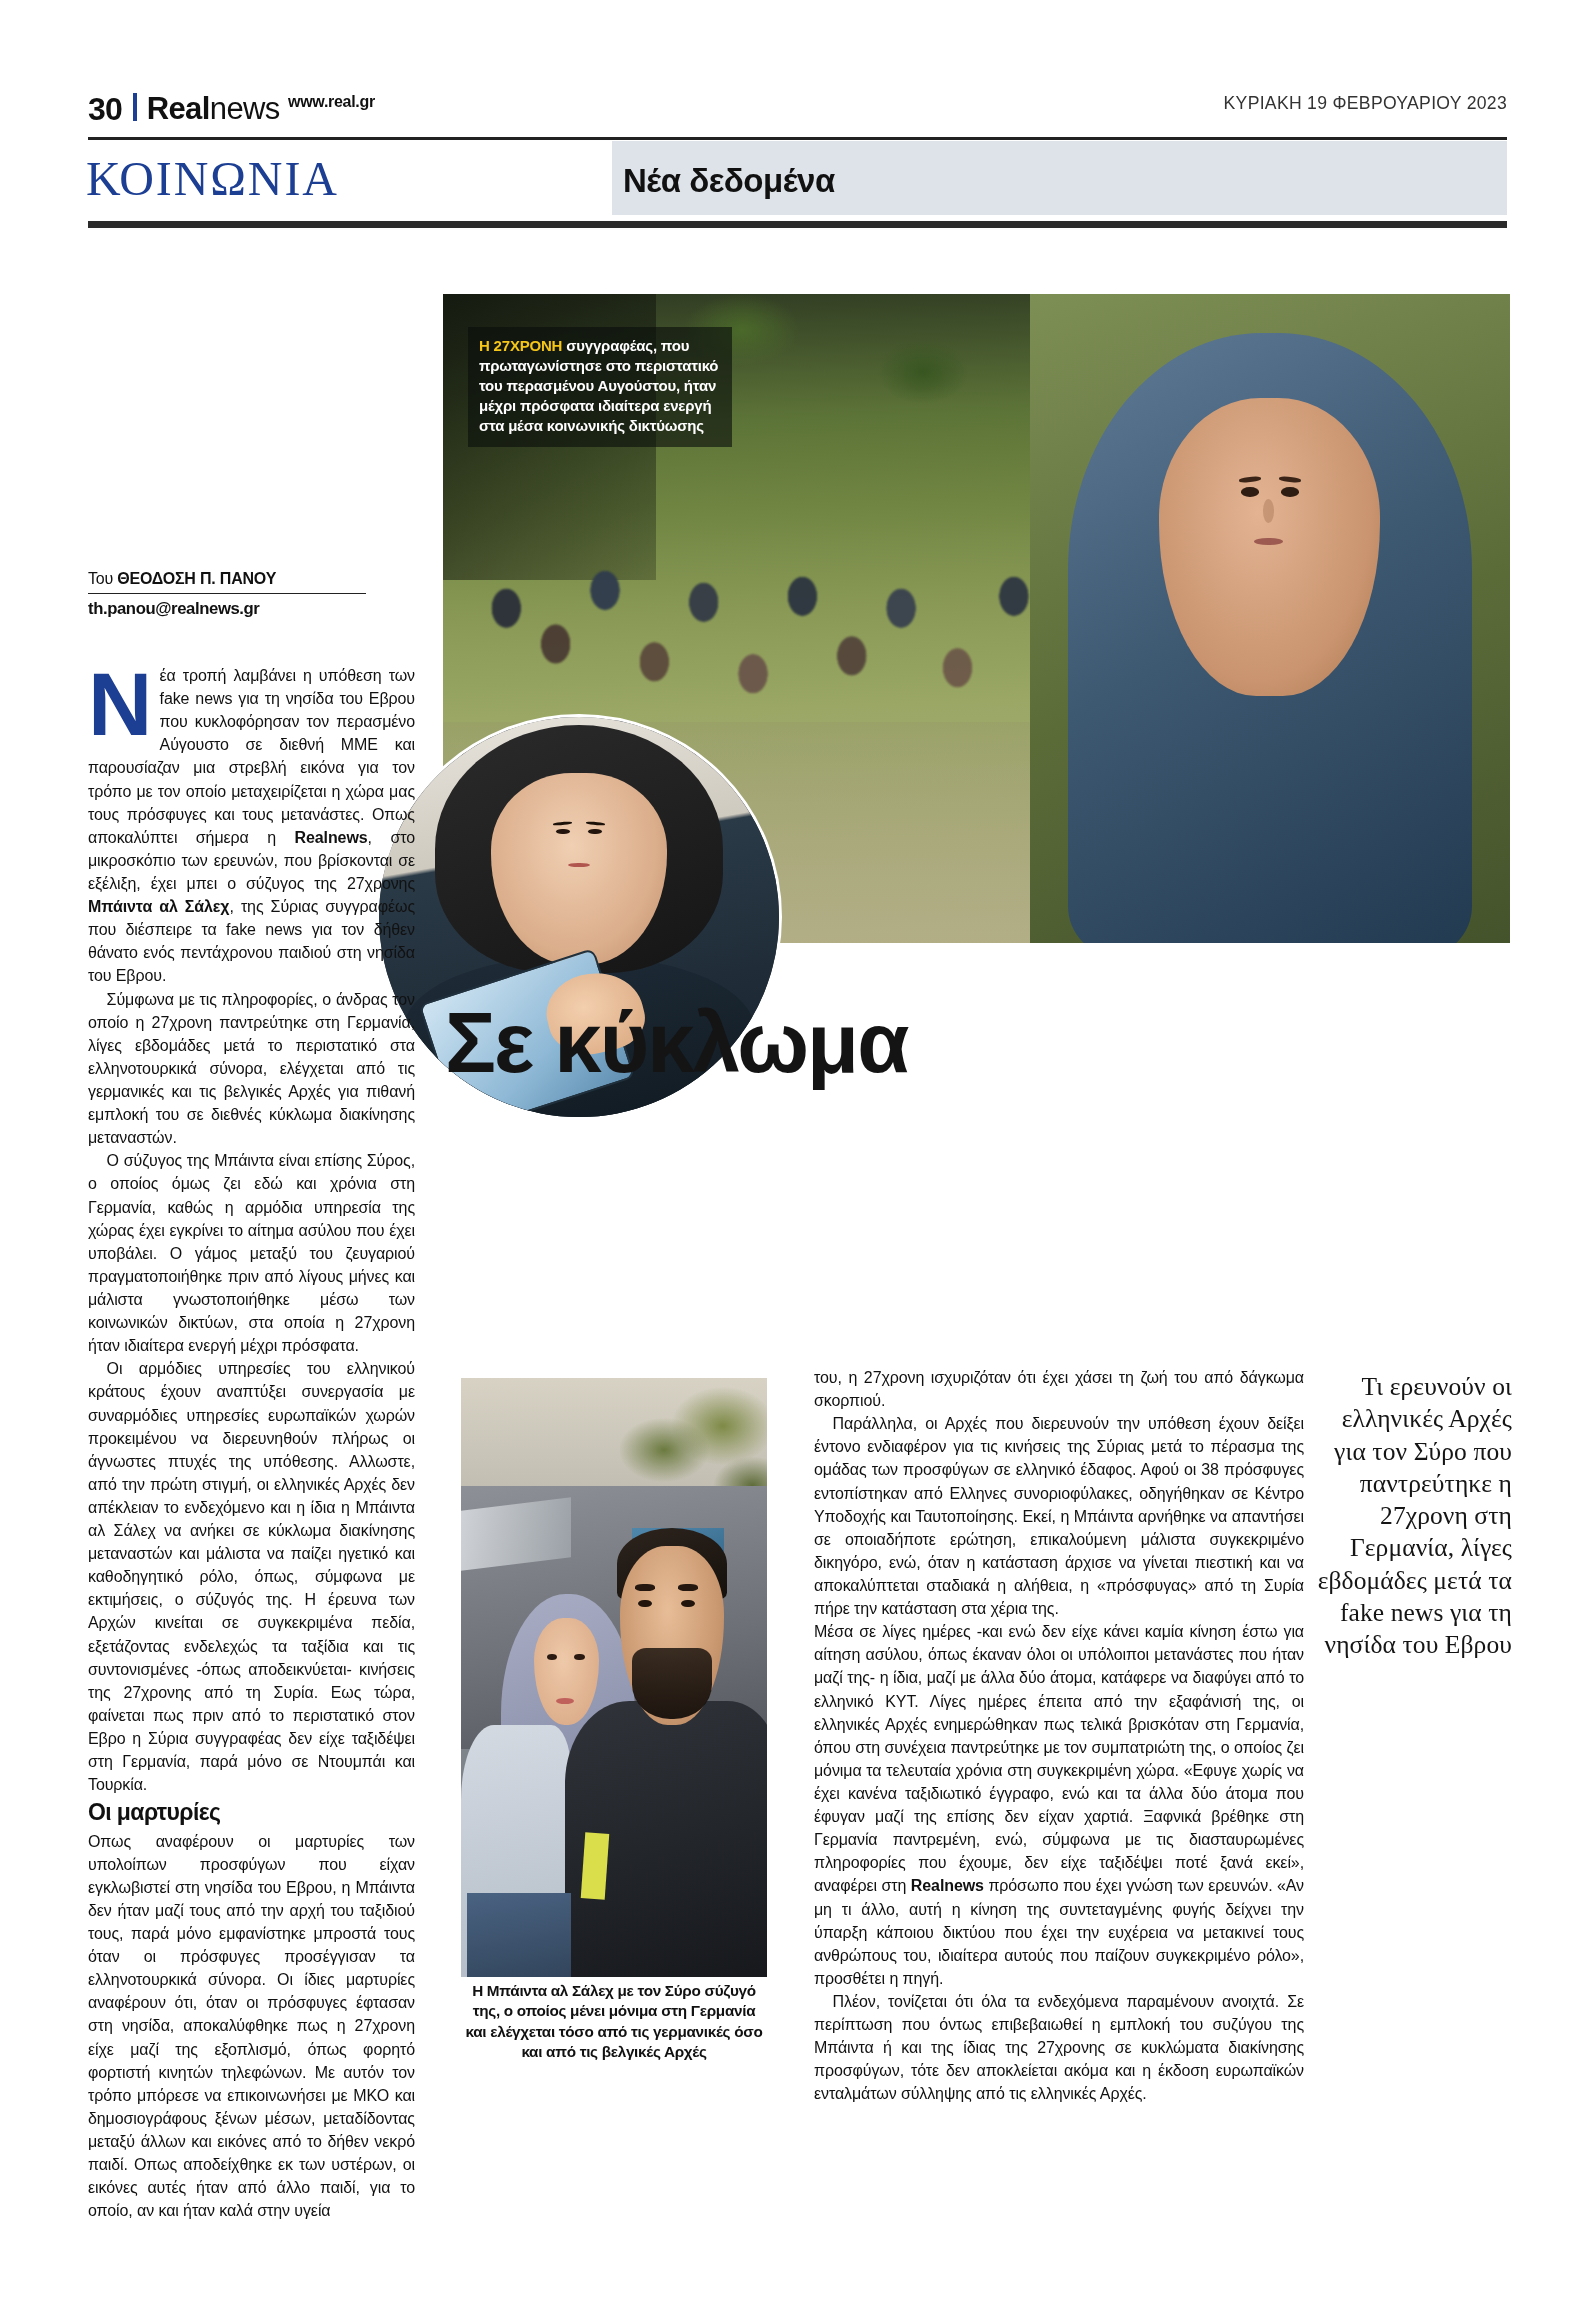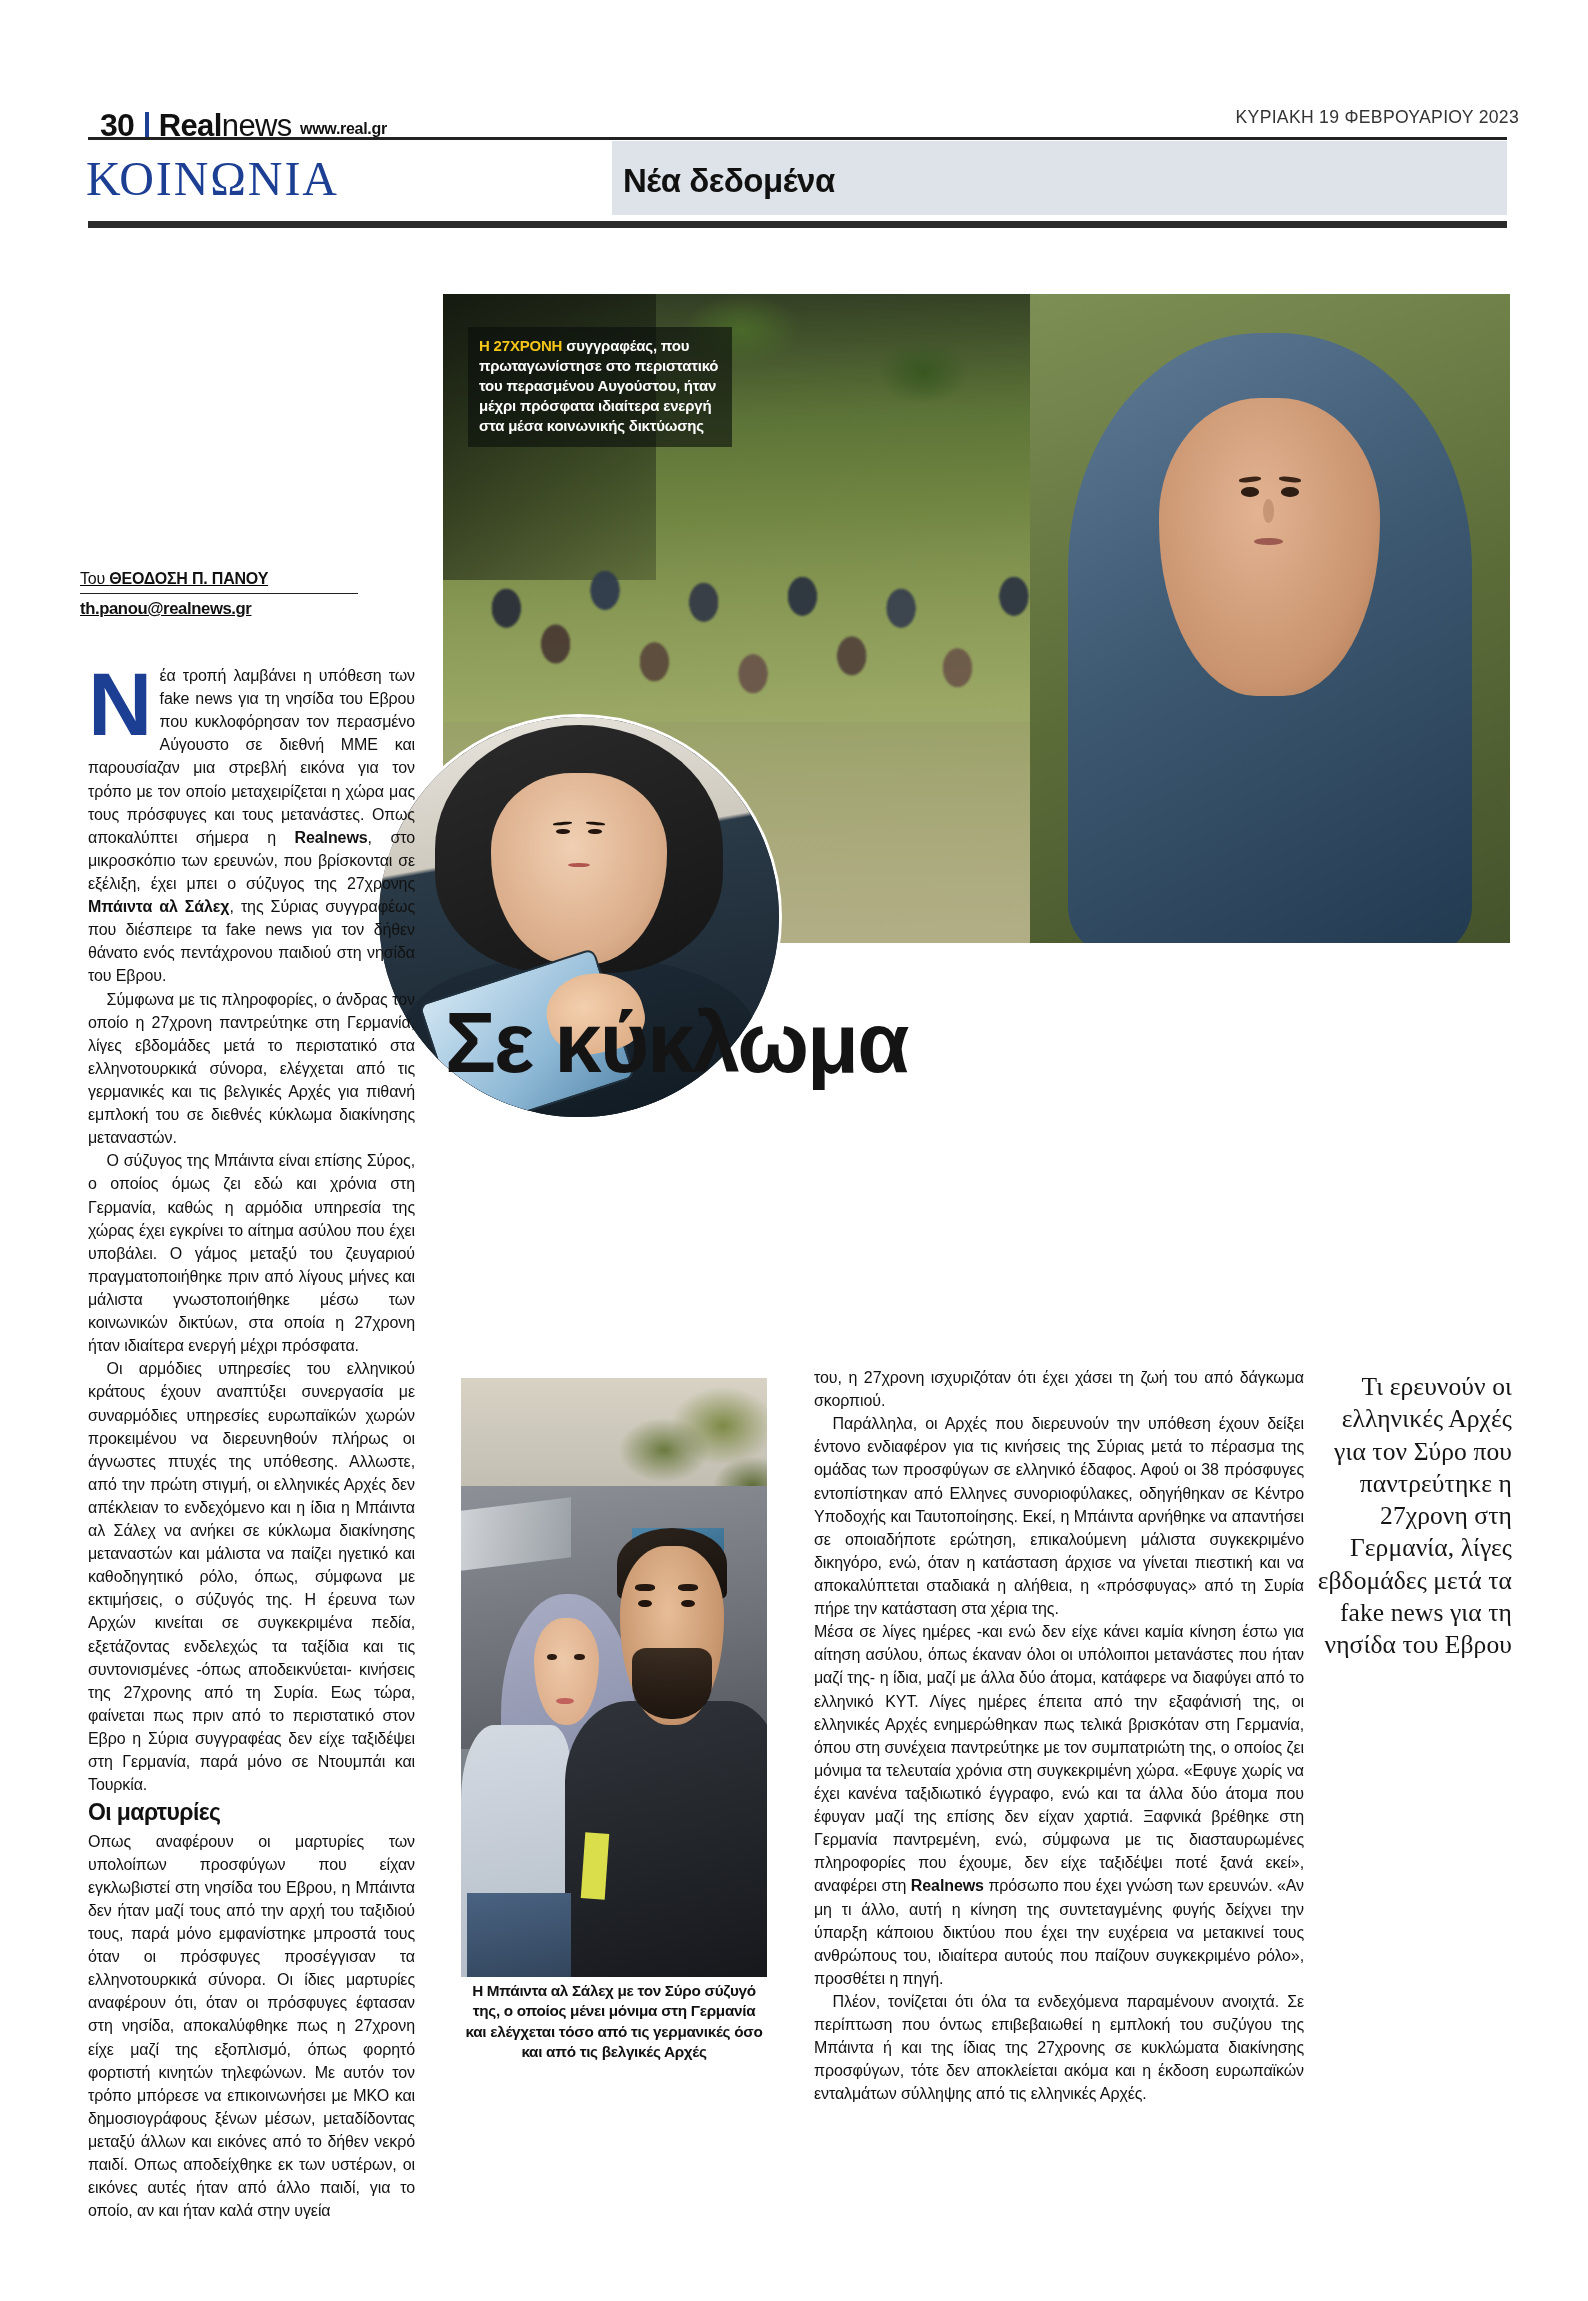--- a/index.html
+++ b/index.html
@@ -6,22 +6,22 @@
   html, body {
     width: 1589px; height: 2301px;
     background: #ffffff;
     font-family: "Liberation Sans", sans-serif;
     overflow: hidden;
   }
   .page { position: relative; width: 1589px; height: 2301px; background:#fff; }
 
   
   .masthead {
-    position: absolute; left: 100px; top: 93px; width: 1419px; height: 48px;
-    display: flex; align-items: flex-end;
+    position: absolute; left: 88px; top: 93px; width: 1419px; height: 48px;
+    display: flex; 
   }
   .page-num {
     font-size: 32px; font-weight: bold; color: #111; letter-spacing: -0.9px;
     line-height: 1;
   }
   .mast-bar {
     width: 4.6px; height: 28px; background: #1c3f94; margin: 0 9.3px 0.9px 11px;
   }
   .brand { font-size: 31px; line-height:1; color:#111; letter-spacing:-0.6px;}
   .brand b { font-weight: bold; }
@@ -146,21 +146,21 @@
   .pc-body { position:absolute; left:6%; bottom:0; width:88%; height:40%;
     background:linear-gradient(170deg,#1f2c38,#101a22); border-radius:46% 46% 0 0; }
   .pc-phone { position:absolute; left:14%; bottom:2%; width:46%; height:34%;
     background:linear-gradient(150deg,#cfe4f2,#8fb9d6 60%,#5f8fb2);
     transform:rotate(-18deg); border-radius:9.3px; border:2.8px solid #20303c; }
   .pc-hand { position:absolute; left:42%; bottom:16%; width:24%; height:20%;
     background:radial-gradient(ellipse at 40% 40%, #f3cfae, #d9a77f);
     border-radius:50% 60% 40% 50%; transform:rotate(-14deg); }
 
   
-  .byline { position:absolute; left:80px; top:570px; width:278px;text-decoration:underline; }
+  .byline { position:absolute; left:88px; top:570px; width:278px; }
   .byline-name { font-size:16px; color:#111; letter-spacing:-0.2px; }
   .byline-name b { font-weight:bold; font-size:16px; }
   .byline-rule { margin-top:4.6px; height:0.9px; background:#222; width:100%; }
   .byline-mail { margin-top:5.6px; font-size:16.7px; font-weight:bold; color:#111; letter-spacing:-0.4px; }
 
   
   .headline {
     position:absolute; left:445px; top:997px; width:1062px;
     text-align:left; color:#141414; letter-spacing:-1.9px;
   }

